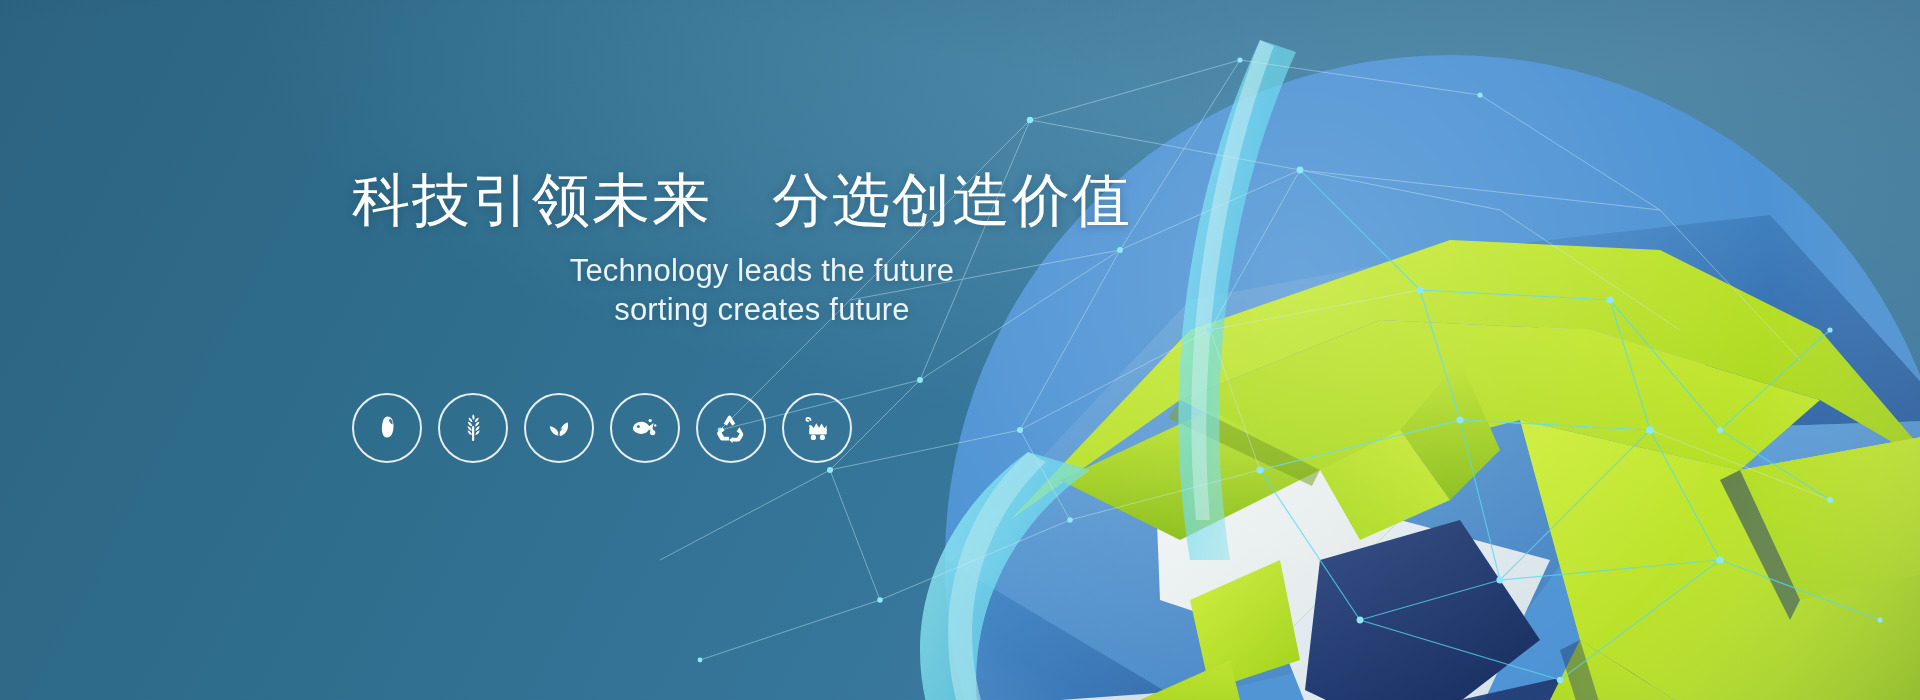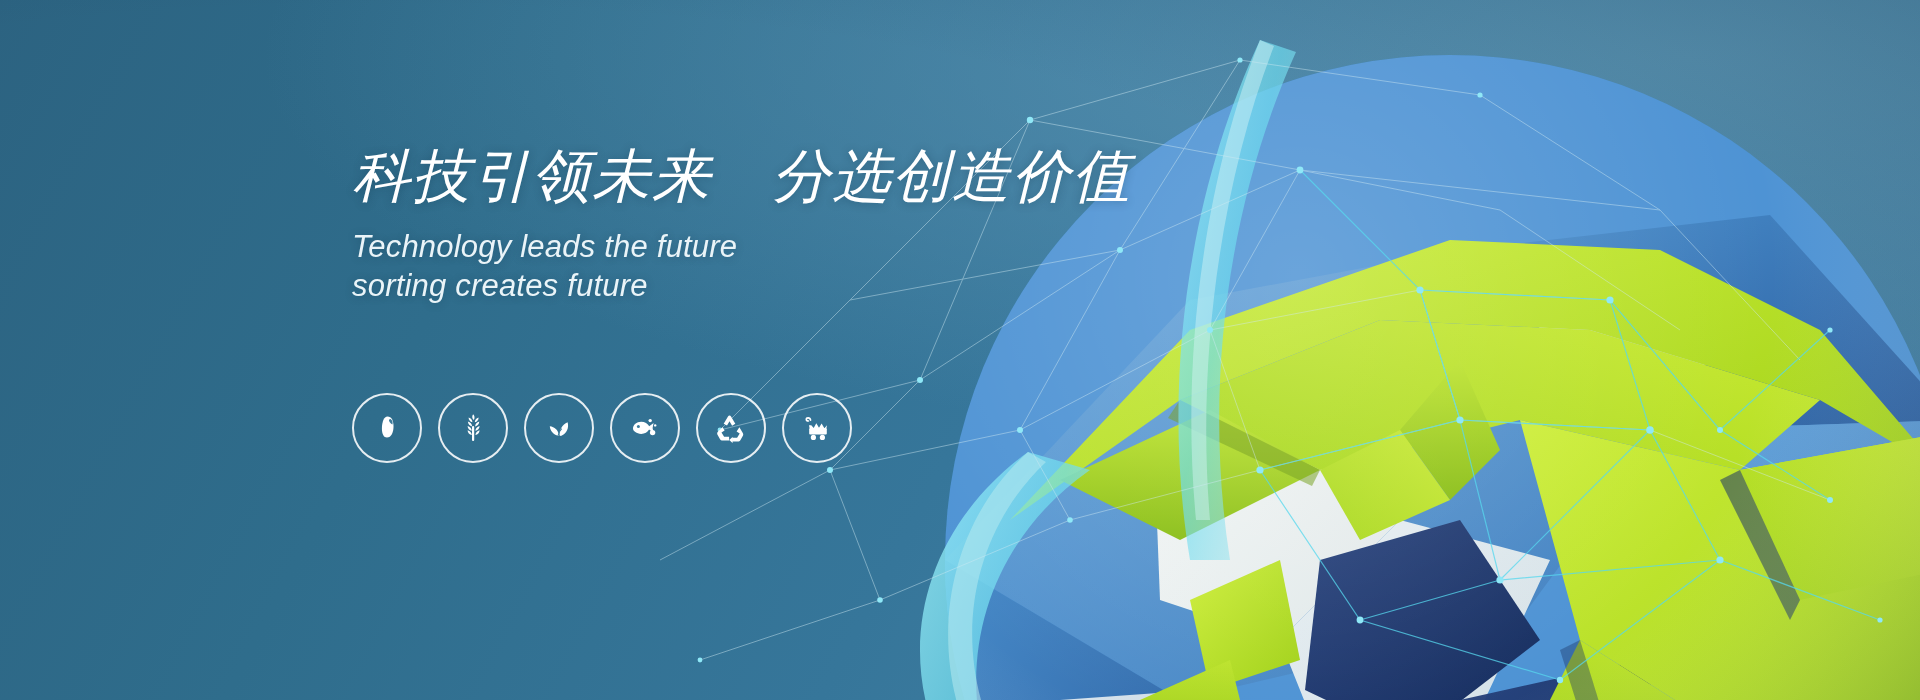--- a/index.html
+++ b/index.html
@@ -22,38 +22,39 @@
     position:absolute; inset:0;
     background:radial-gradient(130% 120% at 20% 55%, rgba(20,60,85,0) 45%, rgba(17,52,74,.38) 100%);
   }
   
   .art { position:absolute; top:0; right:0; width:1160px; height:700px; }
   .art svg { display:block; width:100%; height:100%; }
   .mesh { position:absolute; top:0; right:0; width:1320px; height:700px; }
   .mesh svg { display:block; width:100%; height:100%; }
 
   
-  .copy{ position:absolute; left:352px; top:142px; width:820px;font-style:italic; }
+  .copy{ position:absolute; left:352px; top:166px; width:820px; }
   .headline{
     color:#fff;
     font-size:58px;
     font-weight:300;
     letter-spacing:2px;
     line-height:1.16;
     white-space:pre;
     text-shadow:0 1px 10px rgba(10,40,60,.30);
   }
   .sub{
     margin-top:18px;
     color:#eaf4f8;
     font-size:31px;
     font-weight:300;
     line-height:1.26;
     letter-spacing:.2px;
     text-shadow:0 1px 8px rgba(10,40,60,.25);
+    text-align:center;
   }
   .sub span{ display:block; }
 
   
   .icons{ position:absolute; left:352px; top:393px; display:flex; gap:16px; }
   .ico{
     width:70px; height:70px; border-radius:50%;
     border:2px solid rgba(255,255,255,.88);
     display:flex; align-items:center; justify-content:center;
   }

